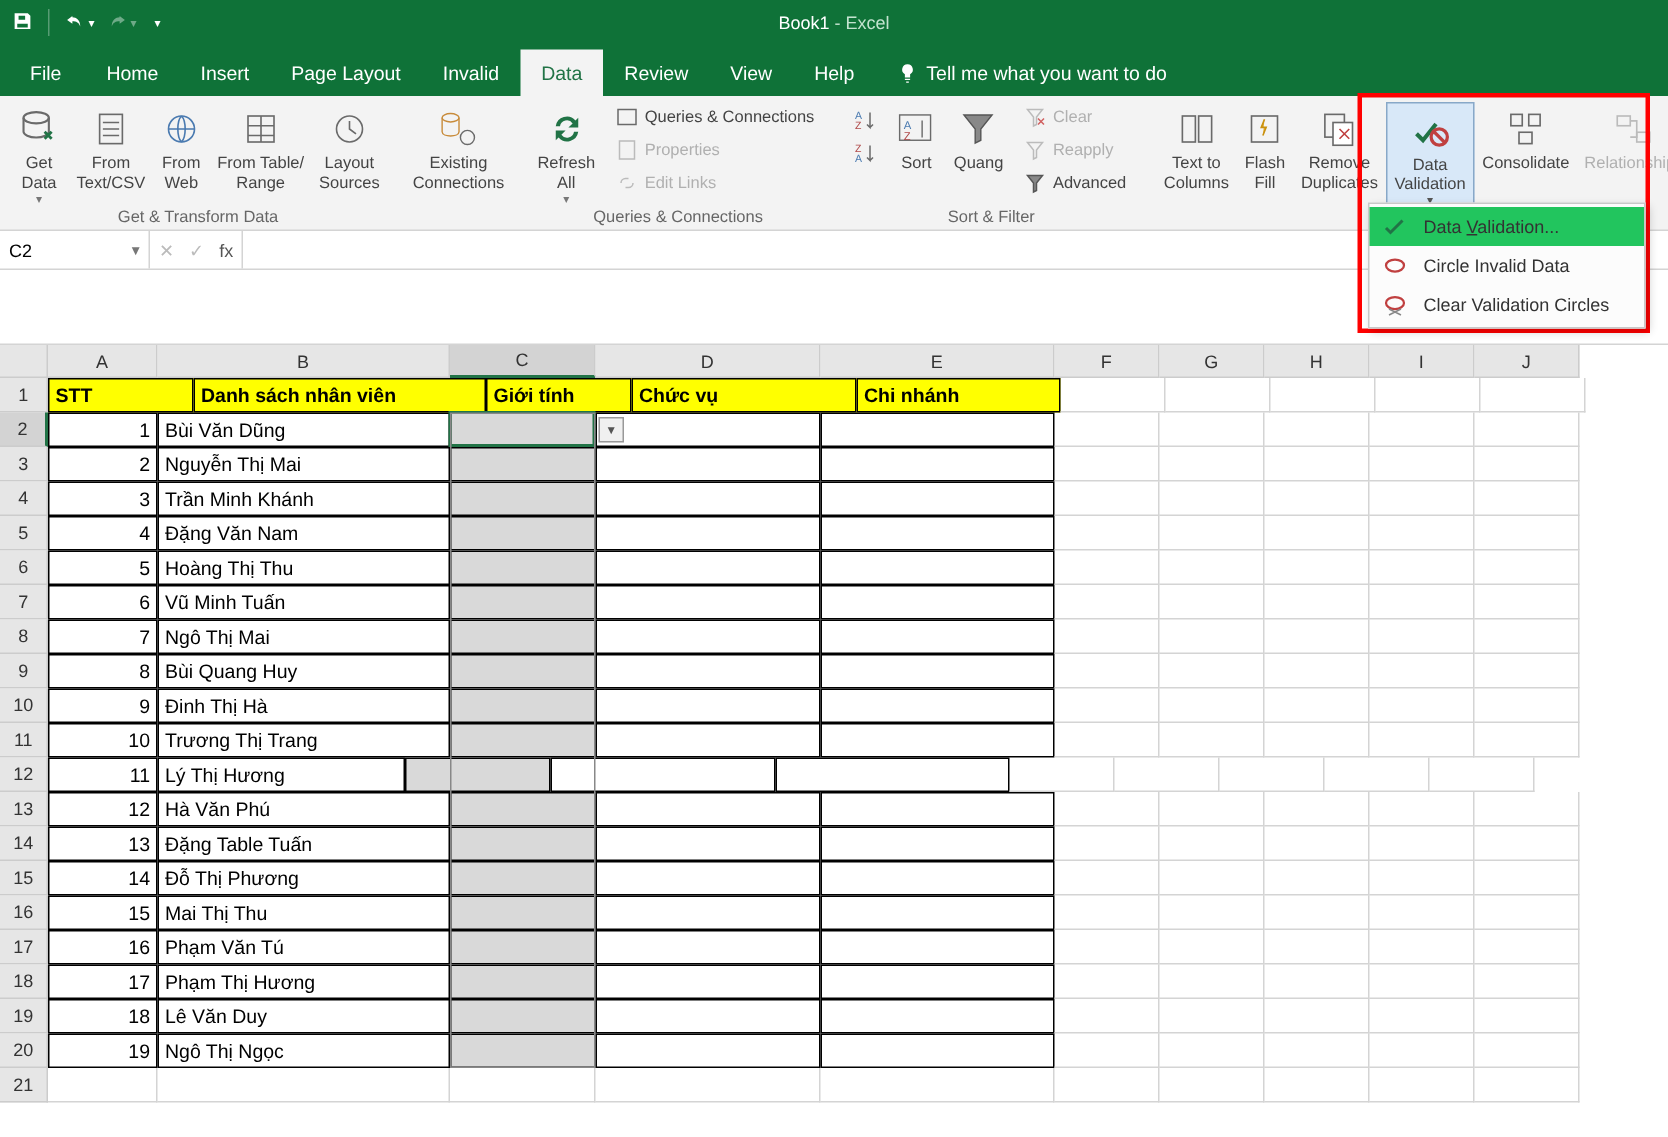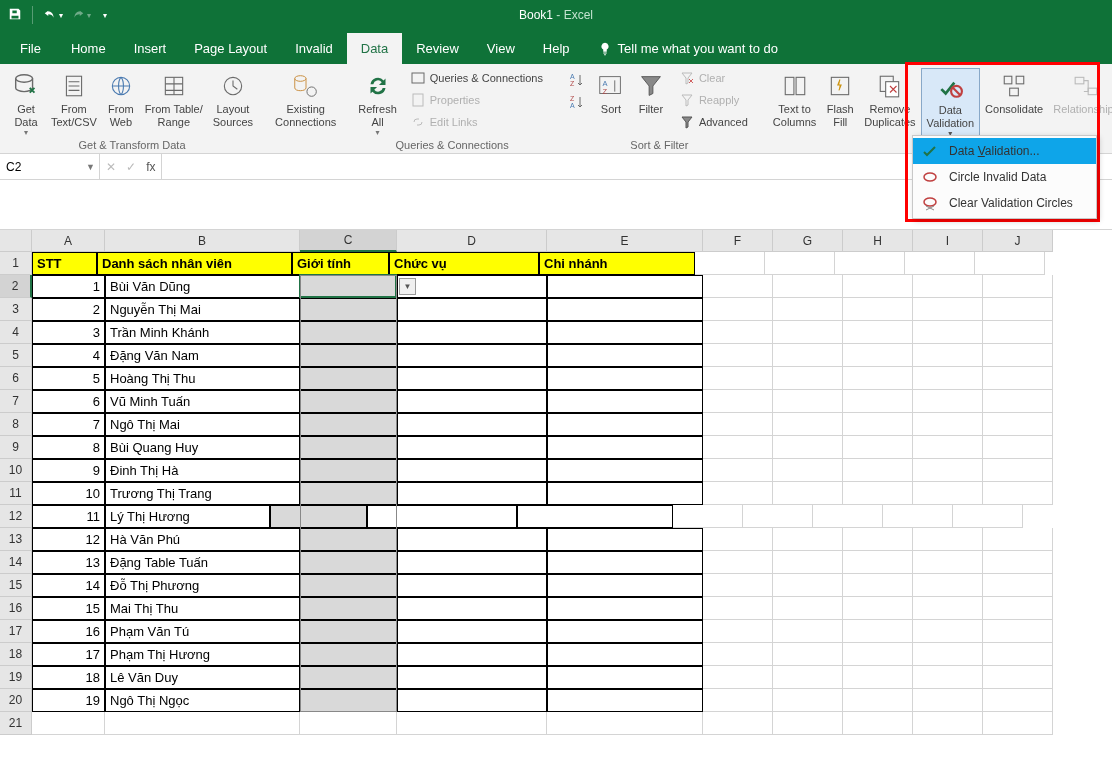--- a/index.html
+++ b/index.html
@@ -63,21 +63,21 @@
 .cell.greyfill { background: #d9d9d9; }
 .cell.right { justify-content: flex-end; }
 .active-cell-outline { position: absolute; border: 2px solid #217346; pointer-events: none; }
 .selection-range { position: absolute; border: 1px solid #888; pointer-events: none; }
 .dv-dropdown-btn { position: absolute; width: 17px; height: 17px; background: #f0f0f0; border: 1px solid #999; display: flex; align-items: center; justify-content: center; font-size: 8px; color: #555; cursor: pointer; }
 
 .dv-menu-highlight { position: absolute; border: 3px solid #ff0000; pointer-events: none; }
 .dv-menu { position: absolute; background: #fcfcfc; border: 1px solid #c8c8c8; box-shadow: 2px 2px 6px rgba(0,0,0,0.2); font-size: 12px; color: #333; padding: 2px 0; }
 .dv-menu-item { display: flex; align-items: center; gap: 10px; padding: 5px 14px 5px 8px; cursor: pointer; }
 .dv-menu-item .micon { width: 18px; height: 16px; display: flex; align-items: center; justify-content: center; }
-.dv-menu-item.hover { background: #0ea5e9; }
+.dv-menu-item.hover { background: #22c55e; }
 .dv-menu-item .underline { text-decoration: underline; text-decoration-color: #333; }
 
 svg.ico16 { width: 16px; height: 16px; }
 svg.ico24 { width: 26px; height: 26px; }
 svg.ico32 { width: 30px; height: 30px; }
 </style>
 </head>
 <body>
 
 <div class="title-bar">
@@ -266,21 +266,21 @@
             </svg>
           </div>
         <div class="lbl">Sort</div>
       </div>
       <div class="rbtn-big">
         <div class="icon-wrap">
             <svg class="ico32" viewBox="0 0 32 32">
               <path d="M6 6h20l-8 10v8l-4 2v-10L6 6z" fill="#888" stroke="#555"></path>
             </svg>
           </div>
-        <div class="lbl">Filter</div>
+        <div class="lbl">Quang</div>
       </div>
       <div class="rstack">
         <div class="rbtn-small disabled">
             <svg class="ico16" viewBox="0 0 16 16">
               <path d="M3 3h10l-4 5v5l-2 1V8L3 3z" fill="none" stroke="#bbb"></path>
               <path d="M10 9l4 4m0-4l-4 4" stroke="#d06060"></path>
             </svg>
             <span>Clear</span>
           </div>
         <div class="rbtn-small disabled">
@@ -421,25 +421,25 @@
         <div class="col-header" style="width: 150px;">D</div>
         <div class="col-header" style="width: 156px;">E</div>
         <div class="col-header" style="width: 70px;">F</div>
         <div class="col-header" style="width: 70px;">G</div>
         <div class="col-header" style="width: 70px;">H</div>
         <div class="col-header" style="width: 70px;">I</div>
         <div class="col-header" style="width: 70px;">J</div>
       </div>
     <div class="grid" id="grid">
         <div class="grid-row">
-          <div class="cell yellow-header" style="width: 65px;">STT</div>
+          <div class="cell yellow-header" style="width: 97px;">STT</div>
           <div class="cell yellow-header" style="width: 195px;">Danh sách nhân viên</div>
           <div class="cell yellow-header" style="width: 97px;">Giới tính</div>
           <div class="cell yellow-header" style="width: 150px;">Chức vụ</div>
-          <div class="cell yellow-header" style="width: 156px;">Chi nhánh</div>
+          <div class="cell yellow-header" style="width: 136px;">Chi nhánh</div>
           <div class="cell" style="width: 70px;"></div>
           <div class="cell" style="width: 70px;"></div>
           <div class="cell" style="width: 70px;"></div>
           <div class="cell" style="width: 70px;"></div>
           <div class="cell" style="width: 70px;"></div>
         </div>
         <div class="grid-row">
           <div class="cell bordered right" style="width: 73px;">1</div>
           <div class="cell bordered" style="width: 195px;">Bùi Văn Dũng</div>
           <div class="cell bordered greyfill" style="width: 97px;"></div>

